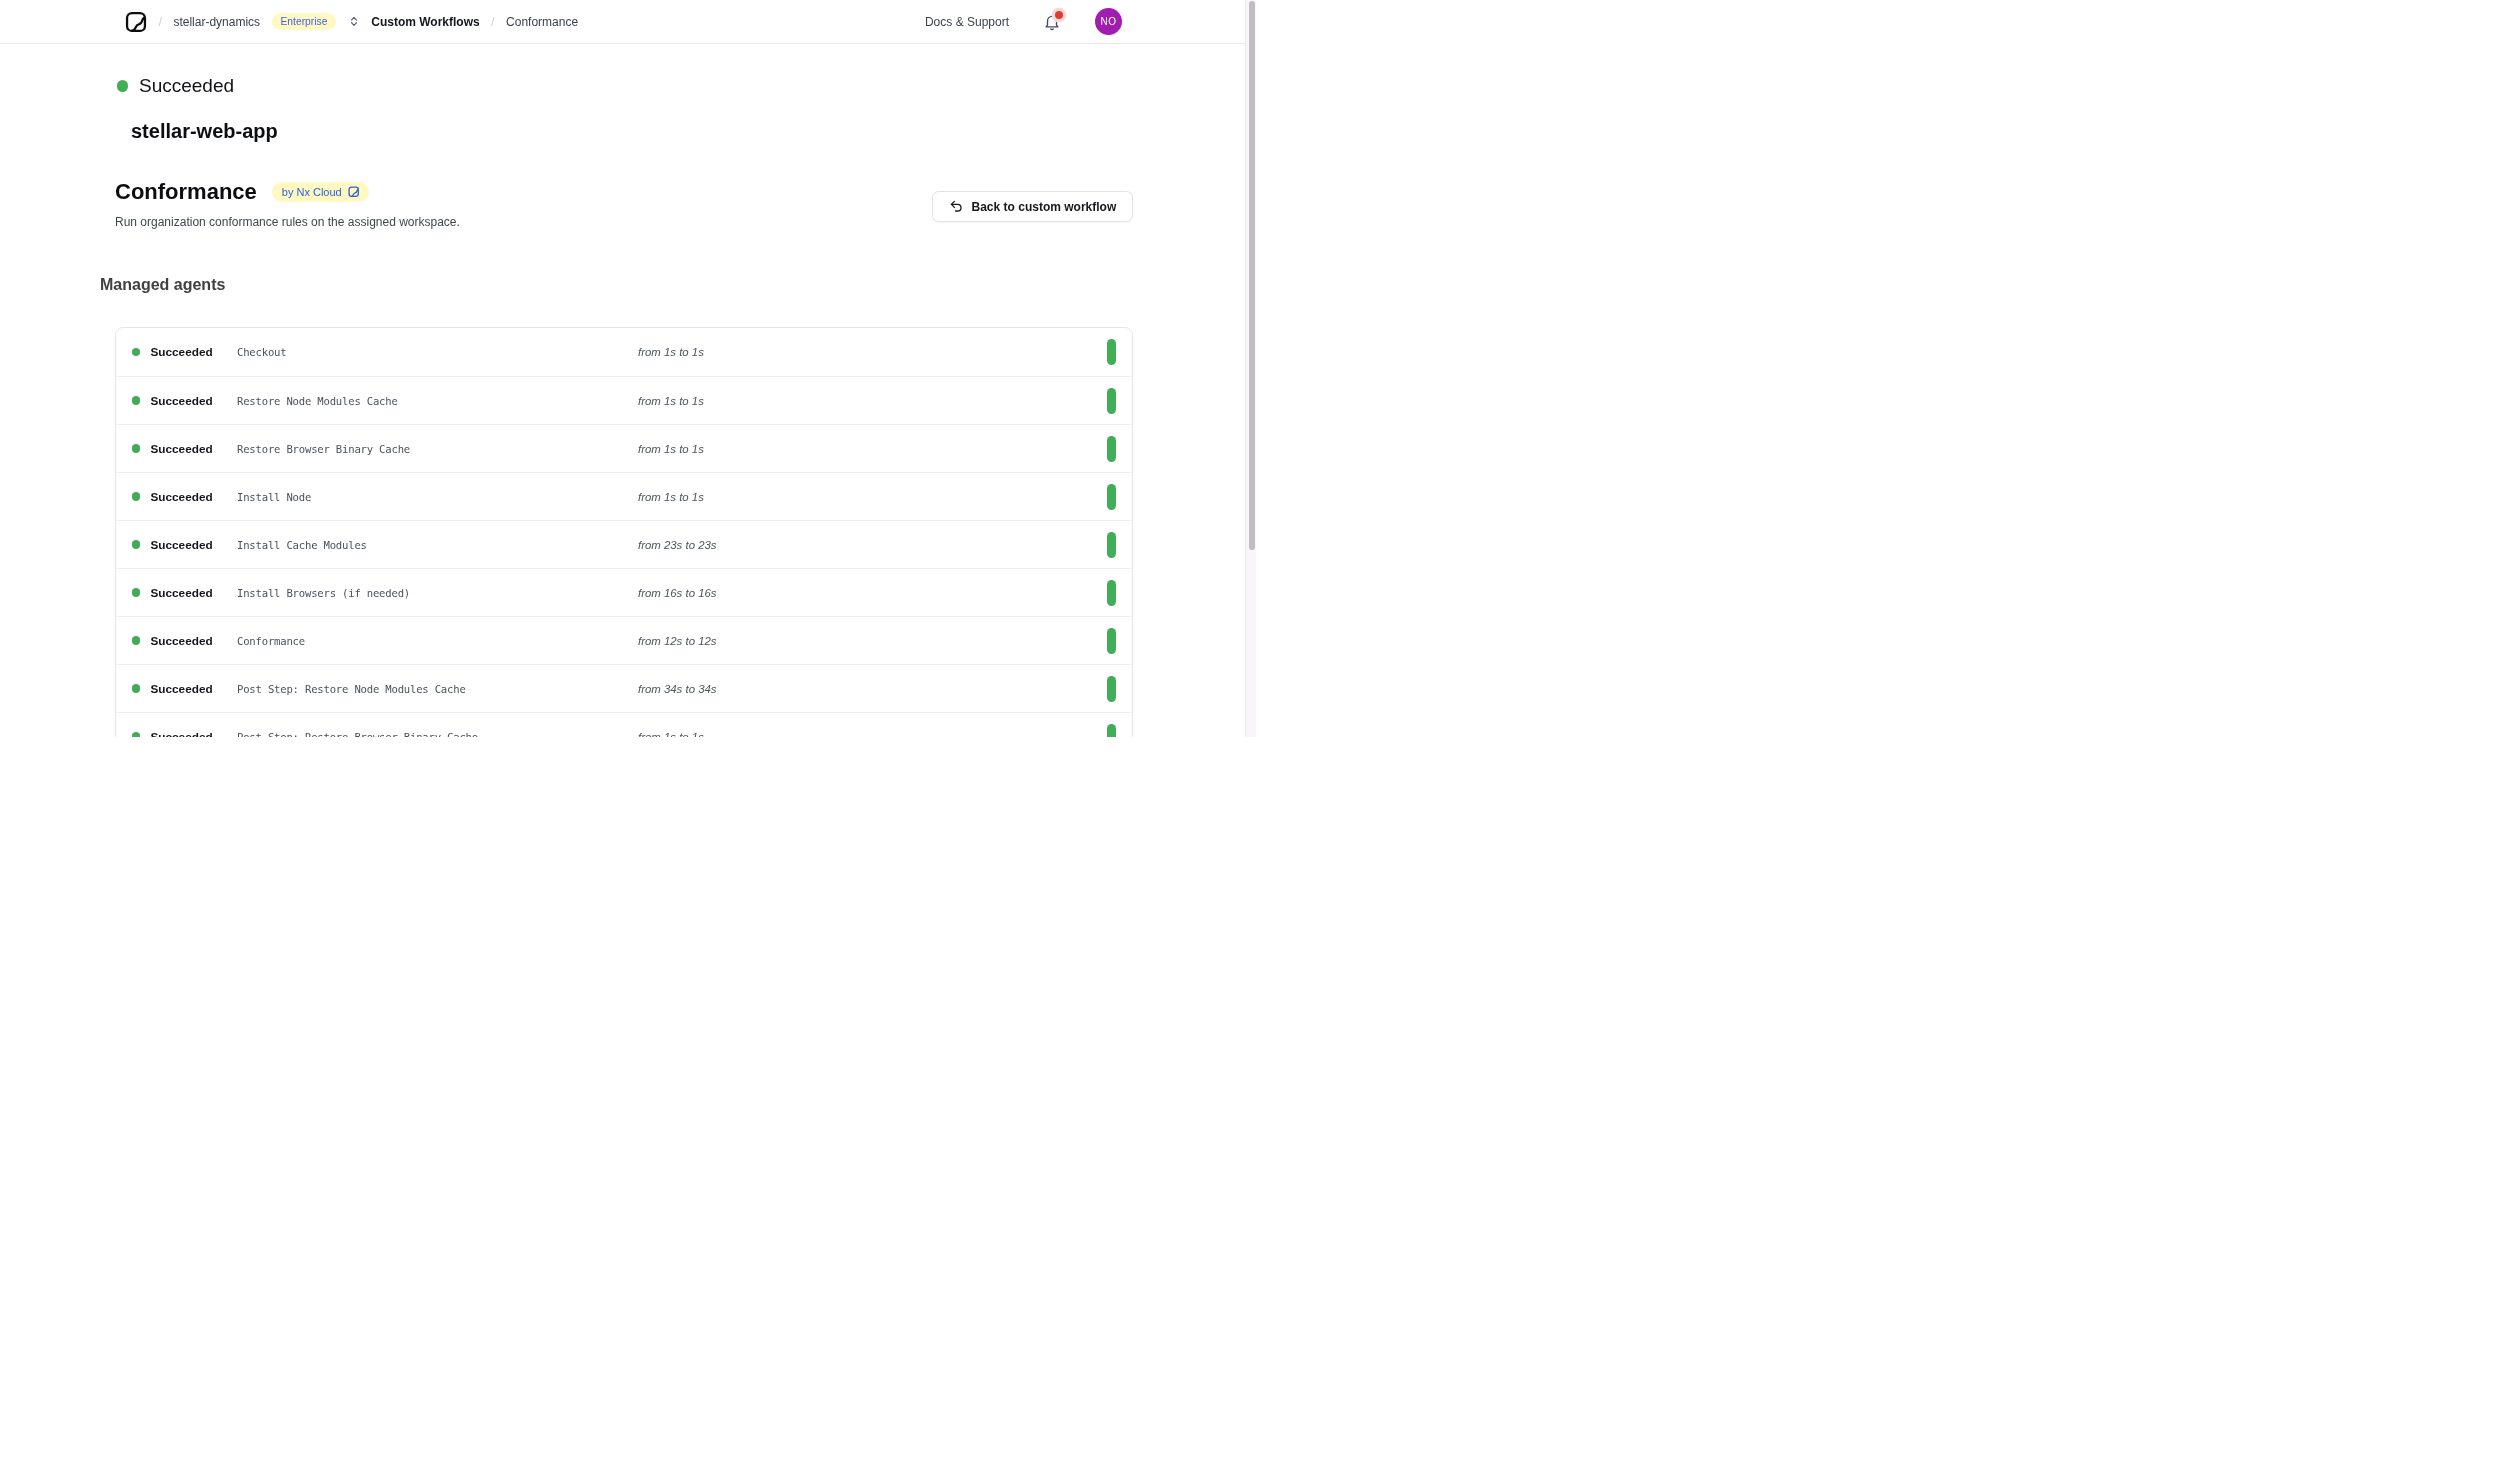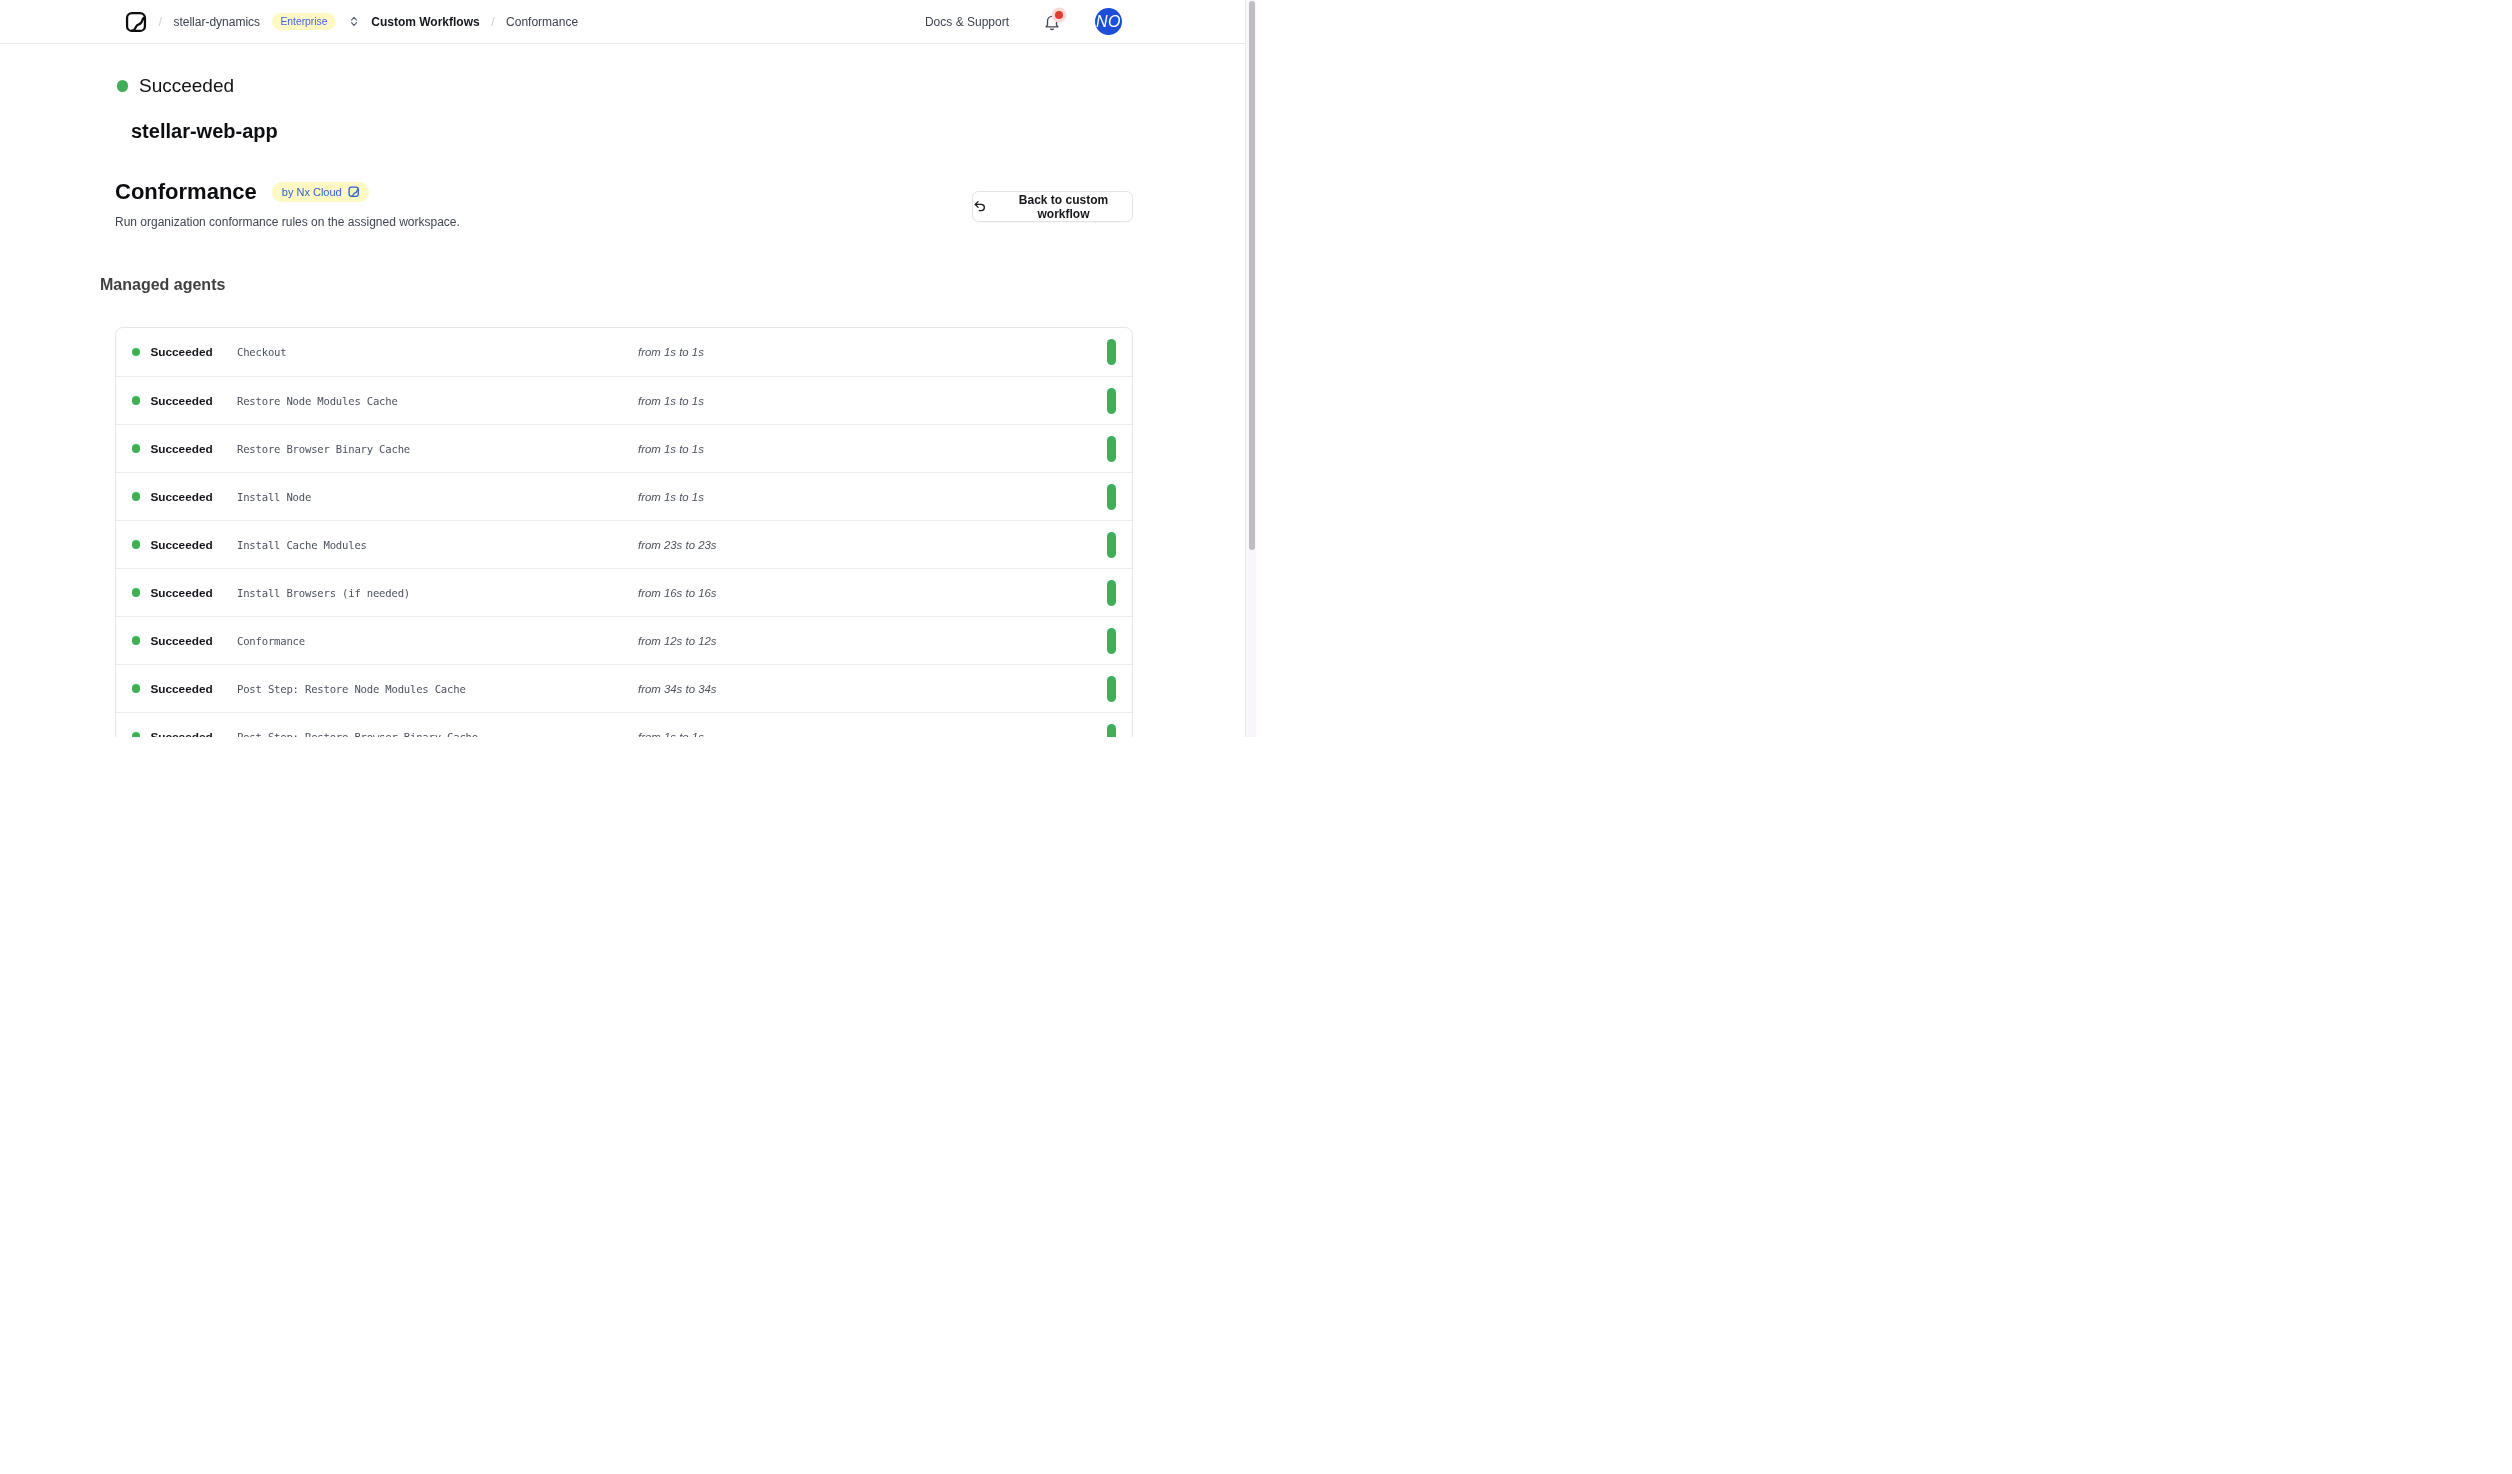--- a/index.html
+++ b/index.html
@@ -16,37 +16,37 @@
   .crumb { font-size:12px; color:#3a4150; white-space:nowrap; cursor:pointer; }
   .crumb.bold { font-weight:700; color:#14171e; }
   .plan-badge { background:#fef9c3; color:#4660e4; font-size:10.3px; font-weight:500;
                 padding:2.3px 9px 3px; border-radius:759px; white-space:nowrap; }
   .switcher { display:flex; align-items:center; cursor:pointer; }
   .nav-right { margin-left:auto; display:flex; align-items:center; gap:34px; }
   .docs-link { font-size:12px; color:#3c4250; white-space:nowrap; cursor:pointer; }
   .bell-wrap { position:relative; width:18px; height:20px; cursor:pointer; }
   .bell-dot { position:absolute; top:-0.8px; right:-2.3px; width:8.4px; height:8.4px; border-radius:50%;
               background:#e23b30; box-shadow:0 0 0 3.4px #f8dbd9; }
-  .avatar { width:27px; height:27px; border-radius:50%; background:#1d4ed8; color:#fff;
+  .avatar { width:27px; height:27px; border-radius:50%; background:#a21caf; color:#fff;
             display:flex; align-items:center; justify-content:center;
-            font-size:16px; letter-spacing:0.4px; cursor:pointer;font-style:italic; }
+            font-size:10px; letter-spacing:0.4px; cursor:pointer; }
 
   
   .status-row { position:absolute; top:75px; left:117px; display:flex; align-items:center; gap:10.6px; }
   .status-dot-lg { width:11.4px; height:11.4px; border-radius:50%; background:#41ad57; }
   .status-text-lg { font-size:19px; font-weight:500; color:#101215; }
   .workspace-title { position:absolute; top:120px; left:115px; font-size:20px; font-weight:700; color:#0c0e11;margin-left:16px; }
 
   .section-head { position:absolute; top:179px; left:115px; display:flex; align-items:center; gap:15px; }
   .section-title { font-size:22px; font-weight:700; color:#0b0d10; }
   .bynx-badge { display:flex; align-items:center; gap:6px; background:#fef9c3; color:#2e5fd8;
                 font-size:11px; padding:3.8px 10px 4.6px; border-radius:759px; cursor:pointer; }
   .section-desc { position:absolute; top:215px; left:115px; font-size:12px; color:#3f4652; }
 
-  .back-btn { position:absolute; top:191px; right:123px; height:31px; width:161px;
+  .back-btn { position:absolute; top:191px; right:123px; height:31px; width:201px;
               display:flex; align-items:center; justify-content:center; gap:8.4px;
               background:#fff; border:0.8px solid #e3e4e8; border-radius:6.8px;
               box-shadow:0 0.8px 1.5px rgba(16,24,40,.04); cursor:pointer; }
   .back-btn span { font-size:12px; font-weight:700; color:#16181c; }
 
   .agents-title { position:absolute; top:276px; left:100px; font-size:16px; font-weight:700; color:#404040; }
 
   
   .agents-card { position:absolute; top:327px; left:115px; width:1018px;
                  background:#fff; border:0.8px solid #e4e6ea; border-radius:7.6px; overflow:hidden; }

